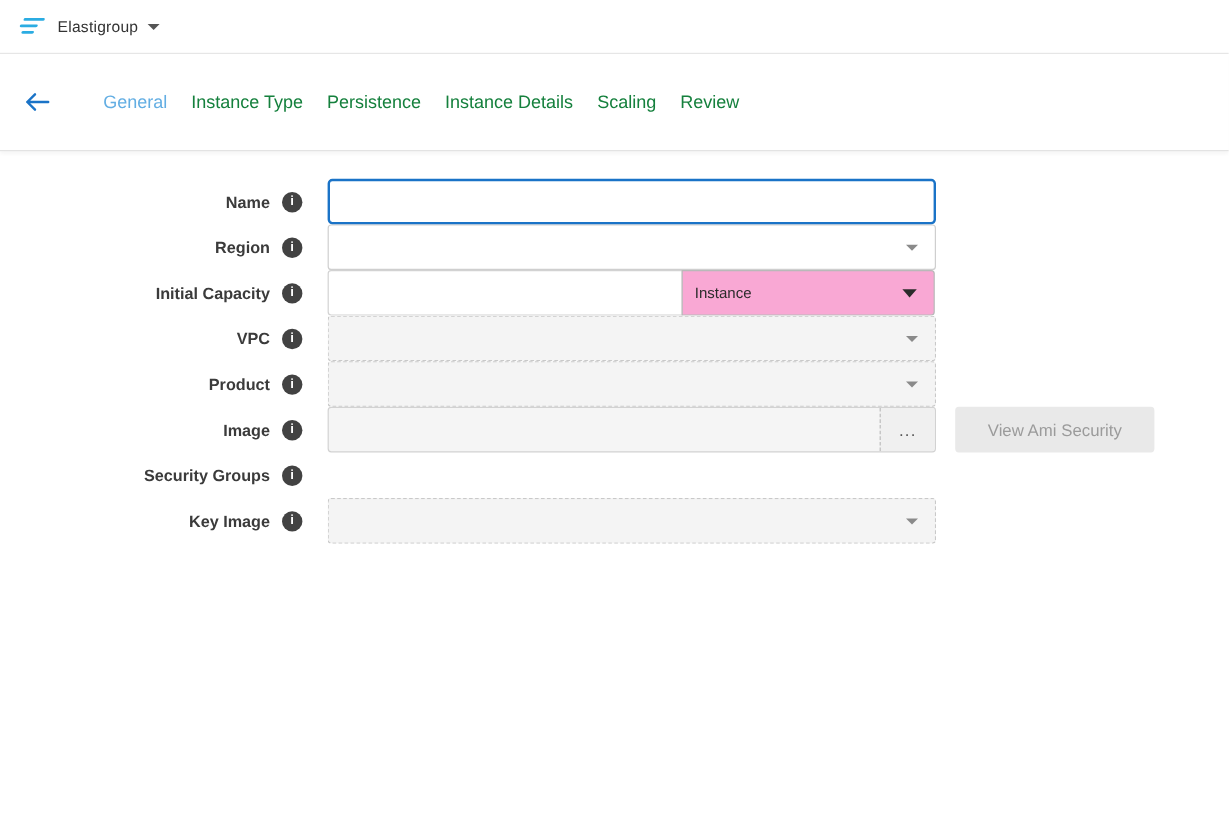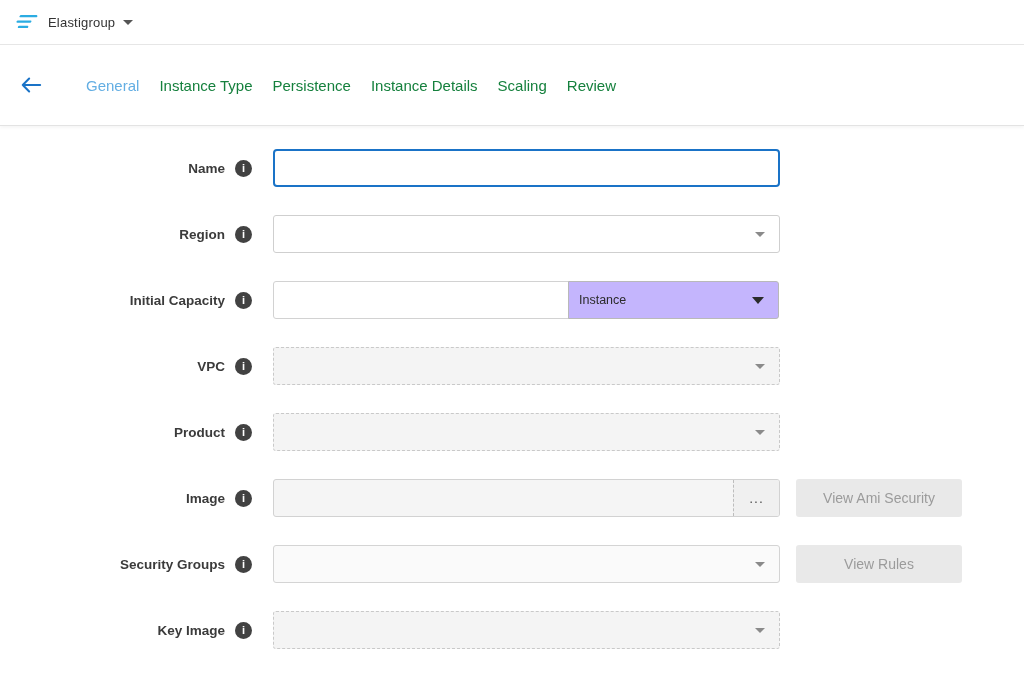--- a/index.html
+++ b/index.html
@@ -47,21 +47,20 @@
     cursor: pointer;
     white-space: nowrap;
   }
   .tab.active { color: #63aee3; }
 
   
   .form-area { padding-top: 23px; }
   .form-row {
     display: flex;
     align-items: center;
-    margin-bottom: 28px;
     height: 38px;
   }
   .label-cell {
     width: 252px;
     display: flex;
     align-items: center;
     justify-content: flex-end;
     flex: none;
   }
   .field-label {
@@ -139,21 +138,21 @@
     border-left-width: 6px;
     border-right-width: 6px;
     border-top: 7px solid #2b2b2b;
   }
 
   
   .capacity-input { width: 296px; border-radius: 3px 0 0 3px; border: 1px solid #d2d2d2; }
   .unit-select {
     width: 211px;
     margin-left: -1px;
-    background: #c4b5fd;
+    background: #f9a8d4;
     border: 1px solid #b9b9b9;
     border-radius: 0 3px 3px 0;
     font-size: 12.5px;
     color: #2b2b2b;
   }
 
   
   .image-box {
     width: 507px;
     height: 38px;
@@ -302,27 +301,20 @@
       </div>
       <button class="side-btn">View Ami Security</button>
     </div>
   </div>
 
   <div class="form-row">
     <div class="label-cell">
       <span class="field-label">Security Groups</span>
       <span class="info-icon">i</span>
     </div>
-    <div class="input-cell">
-      <div class="select soft">
-        <span class="select-value"></span>
-        <span class="caret"></span>
-      </div>
-      <button class="side-btn">View Rules</button>
-    </div>
   </div>
 
   <div class="form-row">
     <div class="label-cell">
       <span class="field-label">Key Image</span>
       <span class="info-icon">i</span>
     </div>
     <div class="input-cell">
       <div class="select disabled">
         <span class="select-value"></span>

